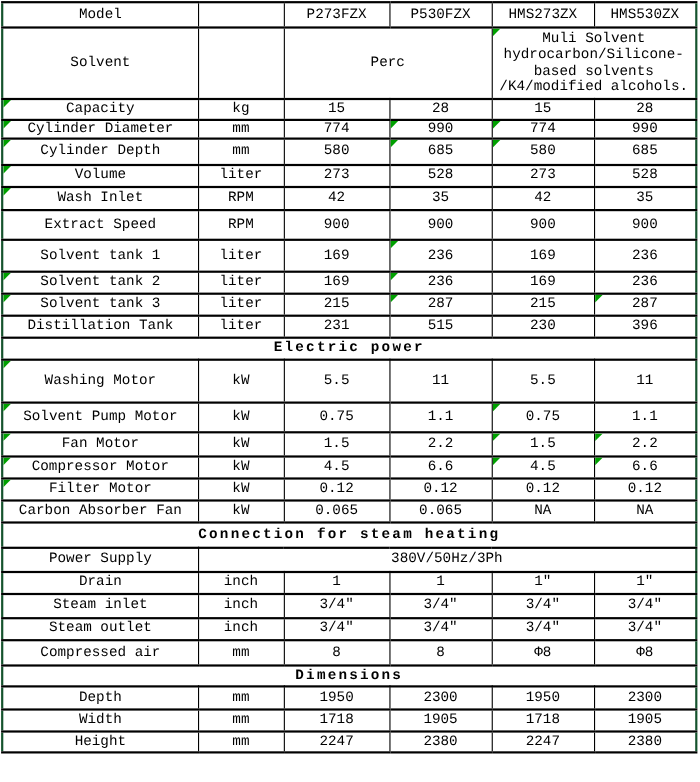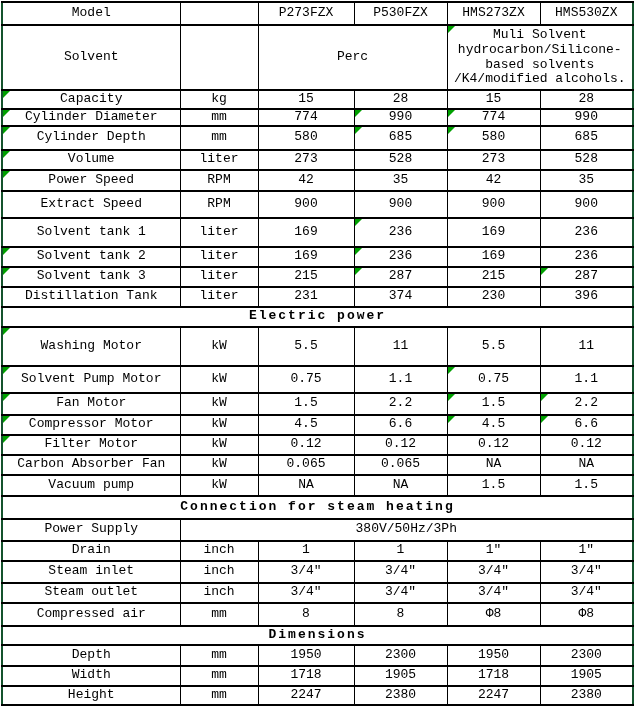--- a/index.html
+++ b/index.html
@@ -105,21 +105,21 @@
       </tr>
       <tr style="height: 20px;">
         <td class="label"><span class="tri"></span><span>Volume</span></td>
         <td class="unit"><span>liter</span></td>
         <td><span>273</span></td>
         <td><span>528</span></td>
         <td><span>273</span></td>
         <td><span>528</span></td>
       </tr>
       <tr style="height: 21px;">
-        <td class="label"><span class="tri"></span><span>Power Speed</span></td>
+        <td class="label"><span class="tri"></span><span>Wash Inlet</span></td>
         <td class="unit"><span>RPM</span></td>
         <td><span>42</span></td>
         <td><span>35</span></td>
         <td><span>42</span></td>
         <td><span>35</span></td>
       </tr>
       <tr style="height: 27px;">
         <td class="label"><span>Extract Speed</span></td>
         <td class="unit"><span>RPM</span></td>
         <td><span>900</span></td>
@@ -148,21 +148,21 @@
         <td class="unit"><span>liter</span></td>
         <td><span>215</span></td>
         <td><span class="tri"></span><span>287</span></td>
         <td><span>215</span></td>
         <td><span class="tri"></span><span>287</span></td>
       </tr>
       <tr style="height: 20px;">
         <td class="label"><span>Distillation Tank</span></td>
         <td class="unit"><span>liter</span></td>
         <td><span>231</span></td>
-        <td><span>374</span></td>
+        <td><span>515</span></td>
         <td><span>230</span></td>
         <td><span>396</span></td>
       </tr>
       <tr style="height: 20px;">
         <td class="section" colspan="6"><span>Electric power</span></td>
       </tr>
       <tr style="height: 39px;">
         <td class="label"><span class="tri"></span><span>Washing Motor</span></td>
         <td class="unit"><span>kW</span></td>
         <td><span>5.5</span></td>
@@ -202,28 +202,20 @@
         <td><span>0.12</span></td>
         <td><span>0.12</span></td>
       </tr>
       <tr style="height: 20px;">
         <td class="label"><span>Carbon Absorber Fan</span></td>
         <td class="unit"><span>kW</span></td>
         <td><span>0.065</span></td>
         <td><span>0.065</span></td>
         <td><span>NA</span></td>
         <td><span>NA</span></td>
-      </tr>
-      <tr style="height: 21px;">
-        <td class="label"><span>Vacuum pump</span></td>
-        <td class="unit"><span>kW</span></td>
-        <td><span>NA</span></td>
-        <td><span>NA</span></td>
-        <td><span>1.5</span></td>
-        <td><span>1.5</span></td>
       </tr>
       <tr style="height: 23px;">
         <td class="section" colspan="6"><span>Connection for steam heating</span></td>
       </tr>
       <tr style="height: 22px;">
         <td class="label"><span>Power Supply</span></td>
         <td colspan="5"><span>380V/50Hz/3Ph</span></td>
       </tr>
       <tr style="height: 20px;">
         <td class="label"><span>Drain</span></td>

